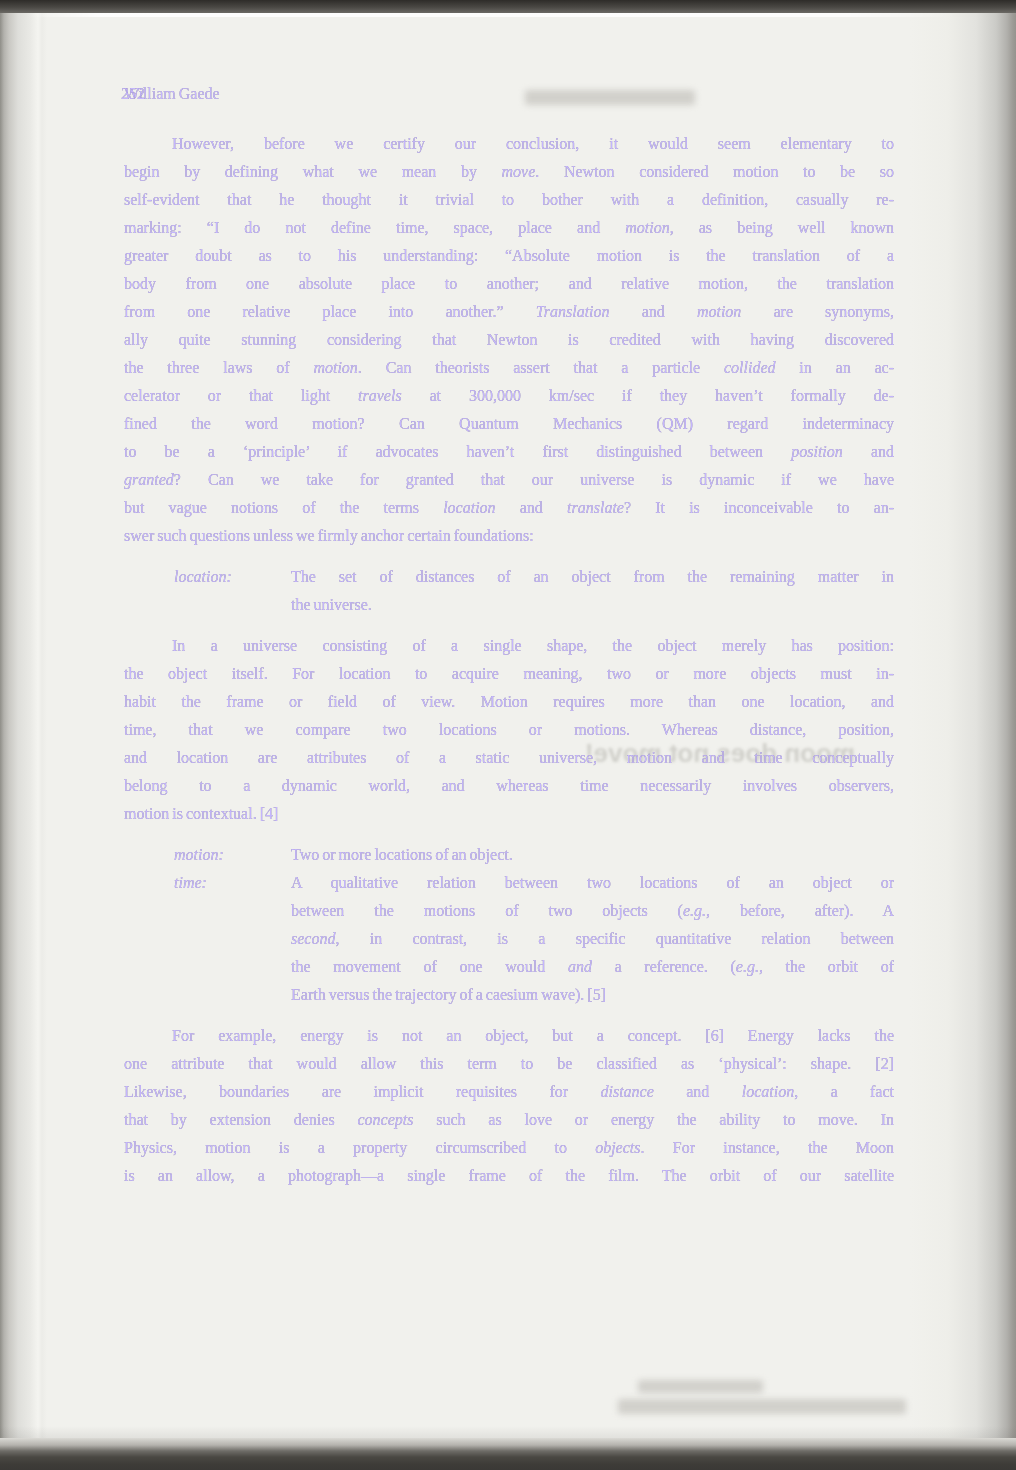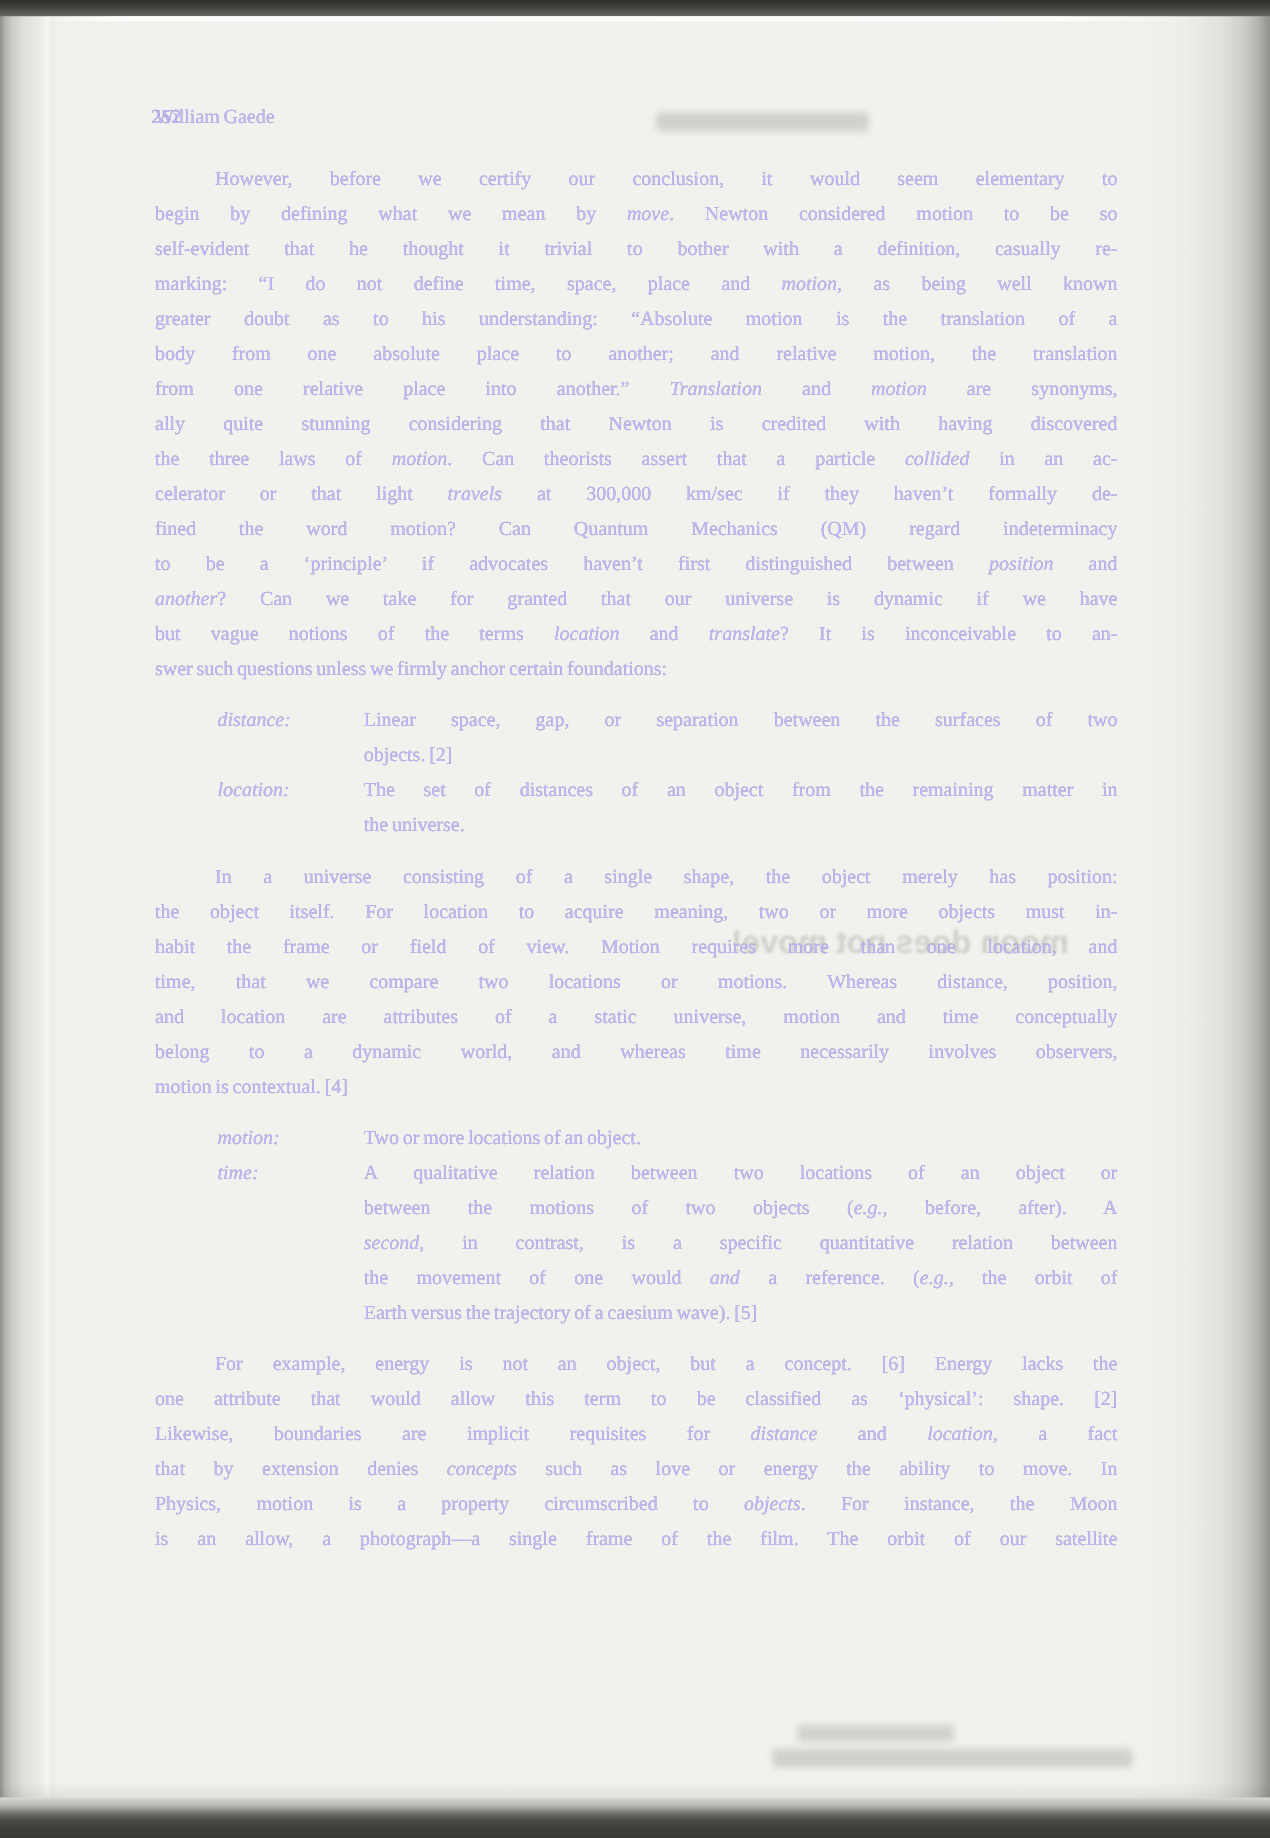--- a/index.html
+++ b/index.html
@@ -73,32 +73,25 @@
           <div class="line j"><span>self-evident that he thought it trivial to bother with a definition, casually re-</span></div>
           <div class="line j"><span>marking: “I do not define time, space, place and </span><i>motion</i><span>, as being well known</span></div>
           <div class="line j"><span>greater doubt as to his understanding: “Absolute motion is the translation of a</span></div>
           <div class="line j"><span>body from one absolute place to another; and relative motion, the translation</span></div>
           <div class="line j"><span>from one relative place into another.” </span><i>Translation</i><span> and </span><i>motion</i><span> are synonyms,</span></div>
           <div class="line j"><span>ally quite stunning considering that Newton is credited with having discovered</span></div>
           <div class="line j"><span>the three laws of </span><i>motion</i><span>. Can theorists assert that a particle </span><i>collided</i><span> in an ac-</span></div>
           <div class="line j"><span>celerator or that light </span><i>travels</i><span> at 300,000 km/sec if they haven’t formally de-</span></div>
           <div class="line j"><span>fined the word motion? Can Quantum Mechanics (QM) regard indeterminacy</span></div>
           <div class="line j"><span>to be a ‘principle’ if advocates haven’t first distinguished between </span><i>position</i><span> and</span></div>
-          <div class="line j"><i>another</i><span>? Can we take for granted that our universe is dynamic if we have</span></div>
+          <div class="line j"><i>granted</i><span>? Can we take for granted that our universe is dynamic if we have</span></div>
           <div class="line j"><span>but vague notions of the terms </span><i>location</i><span> and </span><i>translate</i><span>? It is inconceivable to an-</span></div>
           <div class="line"><span>swer such questions unless we firmly anchor certain foundations:</span></div>
         </div>
         <div class="deflist">
-          <div class="def-row">
-            <div class="def-label">distance:</div>
-            <div class="def-body">
-              <div class="line j"><span>Linear space, gap, or separation between the surfaces of two</span></div>
-              <div class="line"><span>objects. [2]</span></div>
-            </div>
-          </div>
           <div class="def-row">
           </div>
           <div class="def-row">
             <div class="def-label">location:</div>
             <div class="def-body">
               <div class="line j"><span>The set of distances of an object from the remaining matter in</span></div>
               <div class="line"><span>the universe.</span></div>
             </div>
           </div>
         </div>

